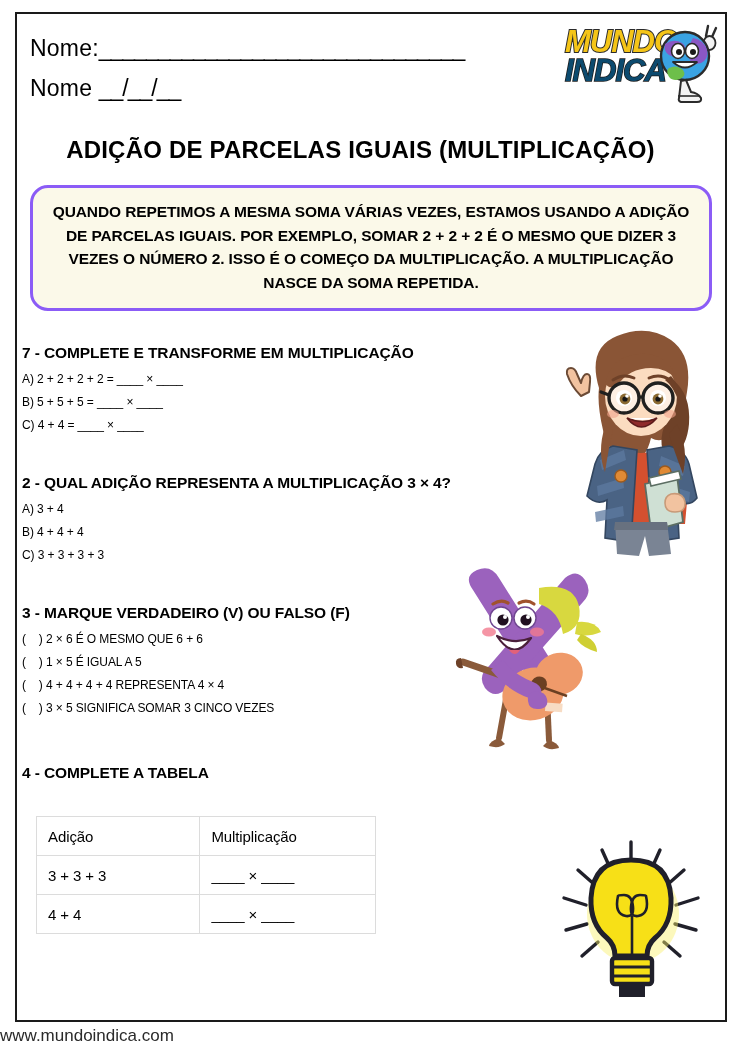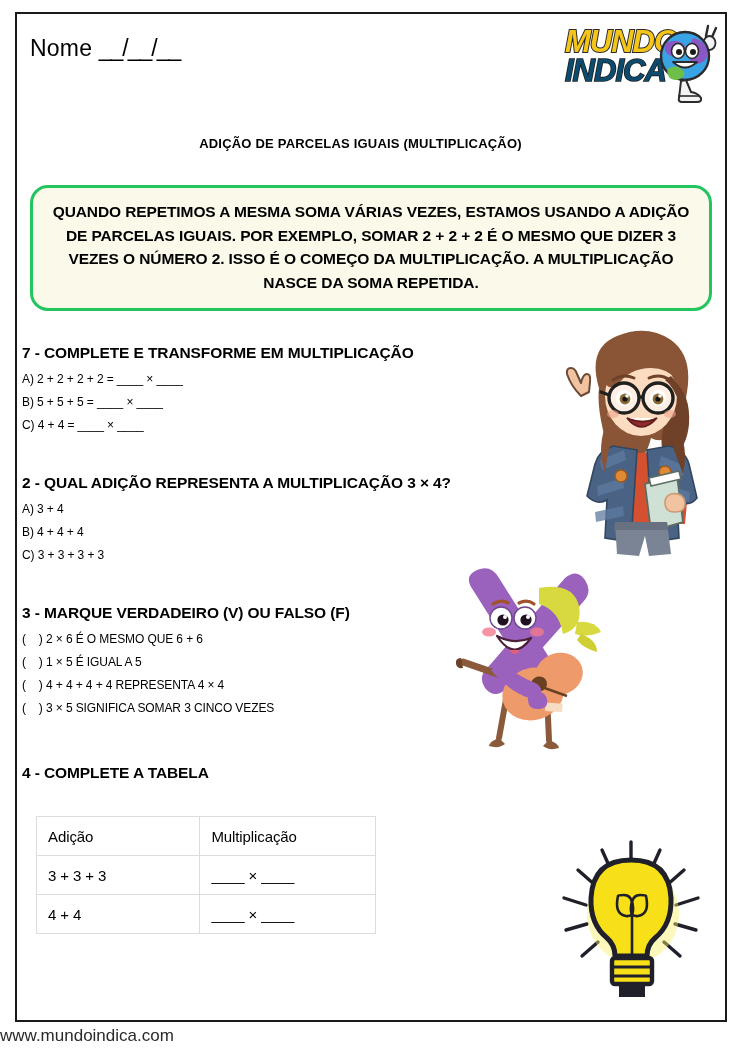--- a/index.html
+++ b/index.html
@@ -79,34 +79,34 @@
     display: block;
   }
 
   
   .worksheet-title {
     position: absolute;
     left: 0;
     top: 136px;
     width: 721px;
     text-align: center;
-    font-size: 13px;
+    font-size: 24px;
     font-weight: bold;
     letter-spacing: 0.2px;
   }
 
   
   .info-box {
     position: absolute;
     left: 30px;
     top: 185px;
     width: 682px;
     box-sizing: border-box;
     background: #fbf9e9;
-    border: 3px solid #22c55e;
+    border: 3px solid #8b5cf6;
     border-radius: 18px;
     padding: 12px 16px 14px 16px;
     text-align: center;
     font-size: 15.5px;
     font-weight: bold;
     line-height: 1.52;
     letter-spacing: -0.1px;
   }
 
   
@@ -166,20 +166,23 @@
   #girl-illustration   { left: 553px; top: 326px;  width: 175px; height: 232px; }
   #times-illustration  { left: 455px; top: 566px;  width: 185px; height: 190px; }
   #bulb-illustration   { left: 556px; top: 836px;  width: 150px; height: 166px; }
 </style>
 </head>
 <body>
 
 <div class="page-frame"></div>
 
 <div class="header-block">
+  <div class="field-line">
+    <span>Nome:</span><span class="field-rule">_______________________________</span>
+  </div>
   <div class="field-line">
     <span>Nome</span>
     <span class="field-rule">__/__/__</span>
   </div>
 </div>
 
 <div class="logo">
   <div class="logo-text">
     <span class="logo-mundo">MUNDO</span>
     <span class="logo-indica">INDICA</span>

